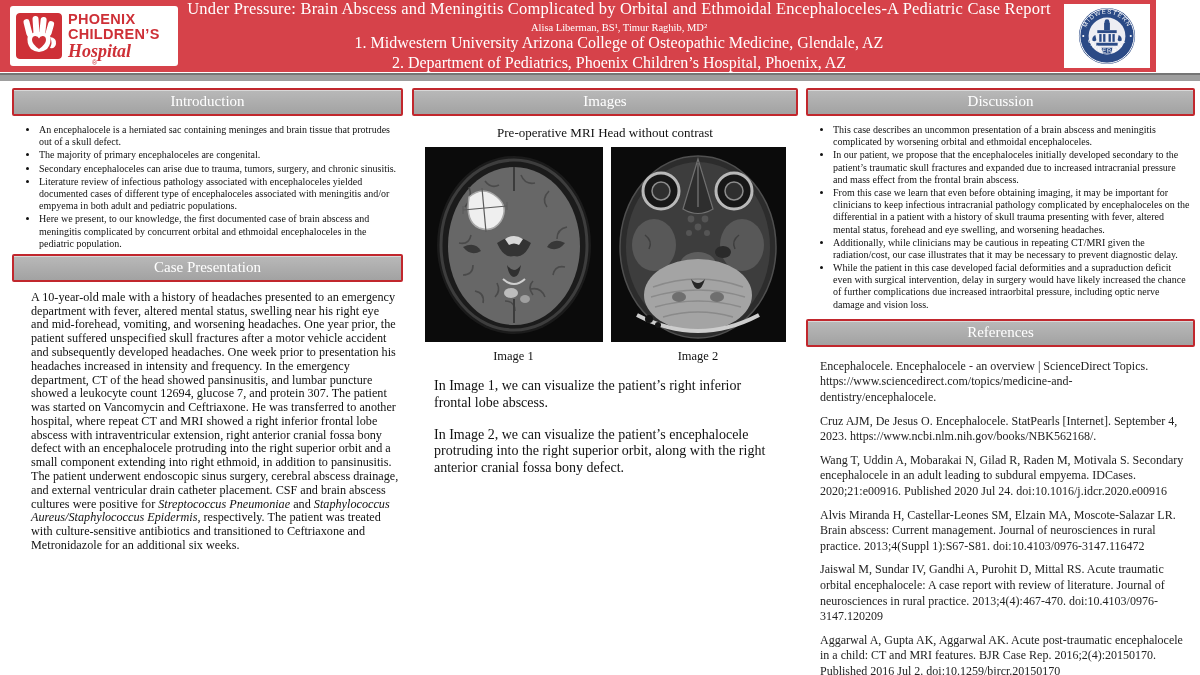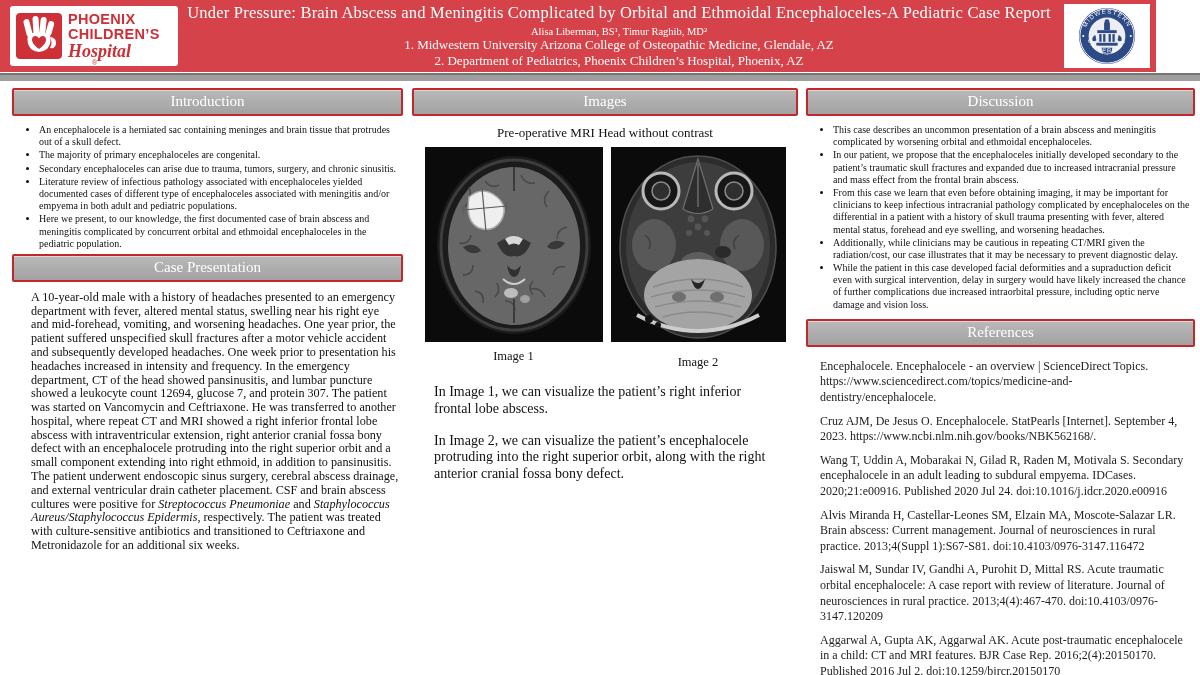--- a/index.html
+++ b/index.html
@@ -18,21 +18,21 @@
   .pch-text{margin-left:6px;line-height:1;}
   .pch-text .l1,.pch-text .l2{font-family:"Liberation Sans",sans-serif;font-weight:bold;
          color:#CE3037;font-size:14.5px;letter-spacing:.3px;display:block;}
   .pch-text .l3{font-family:"Liberation Serif",serif;font-style:italic;font-weight:bold;
          color:#CE3037;font-size:18px;display:block;margin-top:1px;}
   .reg{position:absolute;left:82px;bottom:0px;font-size:7px;color:#CE3037;font-family:"Liberation Sans",sans-serif;}
 
   .header-center{flex:1;text-align:center;color:#ffffff;padding-top:2px;}
   .poster-title{font-size:16.5px;letter-spacing:.2px;line-height:1.15;}
   .authors{font-size:10.5px;margin-top:3px;}
-  .affil{font-size:13px;line-height:1.3;}
+  .affil{font-size:16px;line-height:1.3;}
 
   .mwu-logo{position:relative;margin:0 6px 0 4px;width:86px;height:64px;background:#ffffff;
             flex:0 0 auto;display:flex;align-items:center;justify-content:center;}
 
   
   .col{position:absolute;top:84px;}
   .col-left{left:12px;width:391px;}
   .col-mid{left:412px;width:386px;}
   .col-right{left:806px;width:389px;}
 
@@ -43,21 +43,21 @@
   ul.blist{margin:8px 0 0 0;padding:0 4px 0 27px;font-size:10px;line-height:1.22;}
   ul.blist li{margin-bottom:1px;}
 
   .case-text{margin:9px 4px 0 19px;font-size:12.2px;line-height:1.13;text-align:left;}
 
   .img-subtitle{margin-top:9px;text-align:center;font-size:13px;}
   .mri-row{display:flex;justify-content:center;gap:8px;margin-top:6px;}
   .mri-frame{background:#000;}
   .cap-row{display:flex;justify-content:center;gap:8px;margin-top:7px;}
   .cap-row span{display:inline-block;text-align:center;font-size:12.5px;}
-  .cap-1{width:178px;} .cap-2{width:175px;margin-top:6px;}
+  .cap-1{width:178px;} .cap-2{width:175px;}
   .img-para{margin:14px 28px 0 22px;font-size:14px;line-height:1.2;}
   .img-para + .img-para{margin-top:15px;}
 
   .refs{margin:12px 10px 0 14px;font-size:12px;line-height:1.3;color:#222;}
   .refs p{margin:0 0 8px 0;}
 </style>
 </head>
 <body>
 
 <div class="poster">

